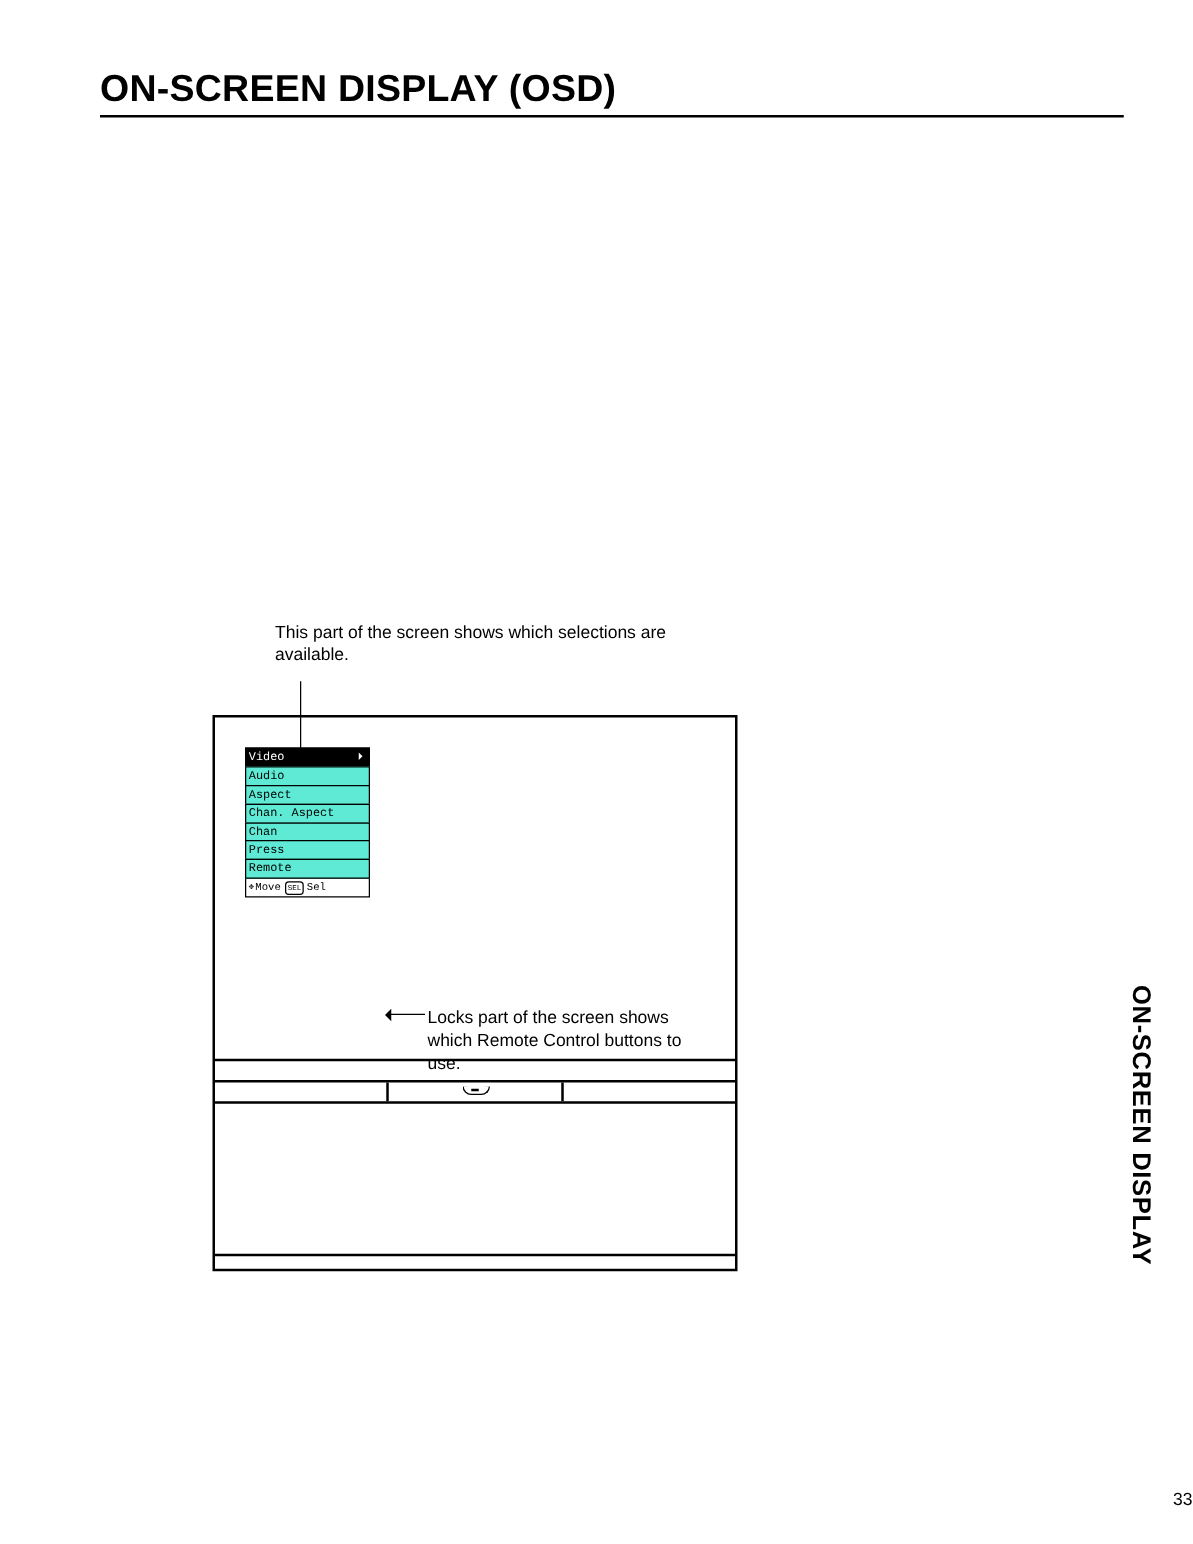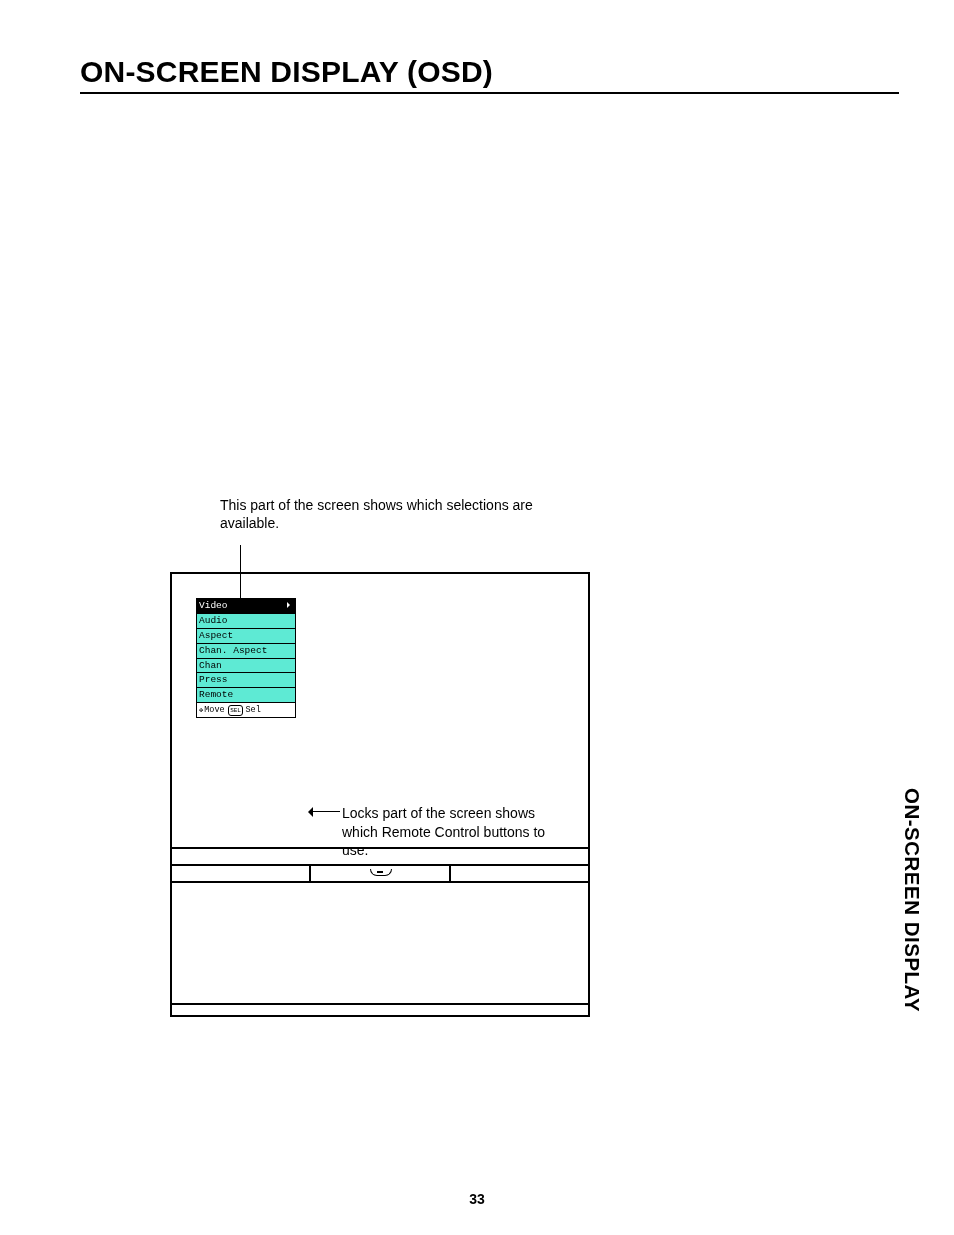--- a/index.html
+++ b/index.html
@@ -229,23 +229,22 @@
     top: 788px;
     font-size: 20.5px;
     font-weight: bold;
     writing-mode: vertical-rl;
     letter-spacing: 0.5px;
   }
   .pagenum {
     position: absolute;
     bottom: 28px;
     left: 0; right: 0;
-    text-align: center;
+    text-align: right;
     font-size: 14px;
-    font-weight: bold;
   }
 </style>
 </head>
 <body>
 
 <div class="page">
 
   <div class="heading">ON-SCREEN DISPLAY (OSD)</div>
 
   <ol class="steps">

